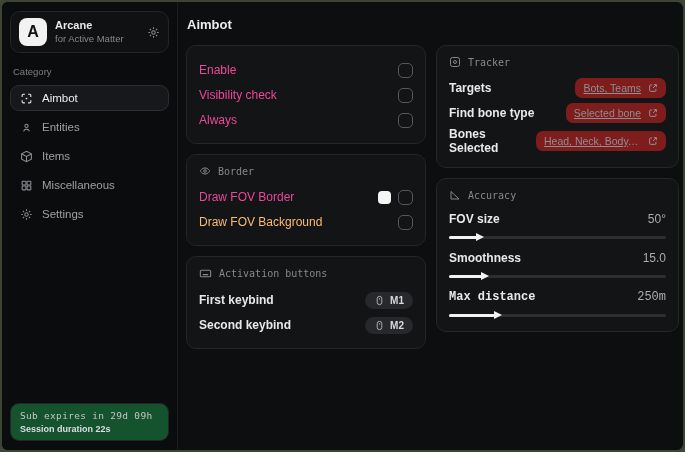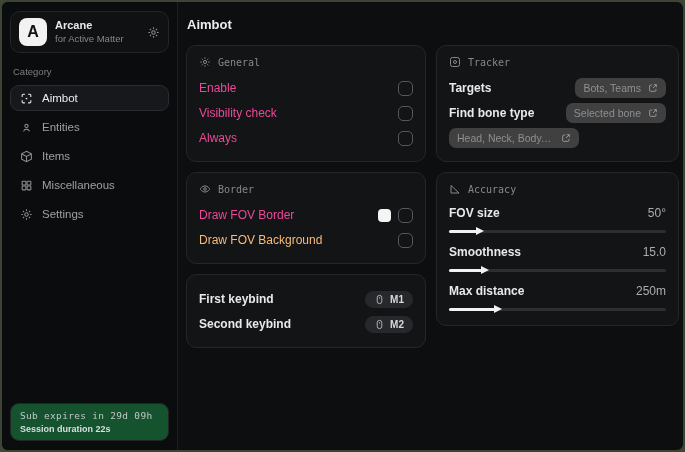--- a/index.html
+++ b/index.html
@@ -116,31 +116,32 @@
   .color-swatch { width:13px; height:13px; border-radius:4px; }
   .keybind-pill {
     display:flex; align-items:center; gap:5px;
     background:#26282b; border-radius:10px;
     padding:3px 9px;
     color:#d7d9da; font-size:10px; font-weight:bold;
   }
   .keybind-pill .kicon { display:flex; color:#b9bbbd; }
   .select-pill {
     display:flex; align-items:center; gap:7px;
-    background:#404040; border-radius:7px;
+    background:#7f1d1d; border-radius:7px;
     padding:4px 8px;
     color:#8c8f93; font-size:10.5px;
     max-width:150px;
+    text-decoration:underline;
   }
   .select-pill .pill-value {
     white-space:nowrap; overflow:hidden; text-overflow:ellipsis;
   }
   .select-pill .eicon { display:flex; color:#9a9da0; flex:0 0 auto; }
   .slider-group { margin-top:6px; margin-bottom:10px; }
-  .slider-group:last-child { margin-bottom:2px; }
+  .slider-group:last-child { margin-bottom:2px;font-family:Liberation Mono, monospace; }
   .slider-track {
     position:relative; height:3px; margin-top:8px;
     background:#2c2e30; border-radius:2px;
   }
   .slider-fill {
     position:absolute; left:0; top:0; height:3px;
     background:#f2f2f2; border-radius:2px;
   }
   .slider-thumb {
     position:absolute; top:-3px; right:-7px;
@@ -232,29 +233,20 @@
   </div>
 
   <div class="main">
     <div class="page-title">Aimbot</div>
 
     <div class="columns">
 
       <div class="col">
 
         <div class="card">
-          <div class="card-header">
-            <span class="hicon">
-              <svg width="12" height="12" viewBox="0 0 24 24" fill="none" stroke="currentColor" stroke-width="2">
-                <circle cx="12" cy="12" r="3.2"></circle>
-                <path d="M12 2.5v3M12 18.5v3M2.5 12h3M18.5 12h3M5.3 5.3l2.1 2.1M16.6 16.6l2.1 2.1M18.7 5.3l-2.1 2.1M7.4 16.6l-2.1 2.1"></path>
-              </svg>
-            </span>
-            <span>General</span>
-          </div>
           <div class="row">
             <span class="row-label">Enable</span>
             <span class="checkbox"></span>
           </div>
           <div class="row">
             <span class="row-label">Visibility check</span>
             <span class="checkbox"></span>
           </div>
           <div class="row">
             <span class="row-label">Always</span>
@@ -279,20 +271,29 @@
               <span class="checkbox"></span>
             </span>
           </div>
           <div class="row">
             <span class="row-label dim">Draw FOV Background</span>
             <span class="checkbox"></span>
           </div>
         </div>
 
         <div class="card">
+          <div class="card-header">
+            <span class="hicon">
+              <svg width="13" height="13" viewBox="0 0 24 24" fill="none" stroke="currentColor" stroke-width="2">
+                <rect x="2.5" y="6" width="19" height="12" rx="2"></rect>
+                <path d="M6 10h.01M10 10h.01M14 10h.01M18 10h.01M7 14h10"></path>
+              </svg>
+            </span>
+            <span>Activation buttons</span>
+          </div>
           <div class="row">
             <span class="row-label strong">First keybind</span>
             <span class="keybind-pill">
               <span class="kicon">
                 <svg width="11" height="11" viewBox="0 0 24 24" fill="none" stroke="currentColor" stroke-width="2">
                   <rect x="7" y="3" width="10" height="18" rx="5"></rect>
                   <path d="M12 7v3"></path>
                 </svg>
               </span>
               <span>M1</span>
@@ -341,20 +342,21 @@
             <span class="select-pill">
               <span class="pill-value">Selected bone</span>
               <span class="eicon">
                 <svg width="10" height="10" viewBox="0 0 24 24" fill="none" stroke="currentColor" stroke-width="2.2">
                   <path d="M14 4h6v6M20 4l-8 8M10 5H6a2 2 0 0 0-2 2v11a2 2 0 0 0 2 2h11a2 2 0 0 0 2-2v-4"></path>
                 </svg>
               </span>
             </span>
           </div>
           <div class="row">
+            <span class="row-label strong">Bones Selected</span>
             <span class="select-pill" style="max-width:130px;">
               <span class="pill-value">Head, Neck, Body, Pe...</span>
               <span class="eicon">
                 <svg width="10" height="10" viewBox="0 0 24 24" fill="none" stroke="currentColor" stroke-width="2.2">
                   <path d="M14 4h6v6M20 4l-8 8M10 5H6a2 2 0 0 0-2 2v11a2 2 0 0 0 2 2h11a2 2 0 0 0 2-2v-4"></path>
                 </svg>
               </span>
             </span>
           </div>
         </div>

